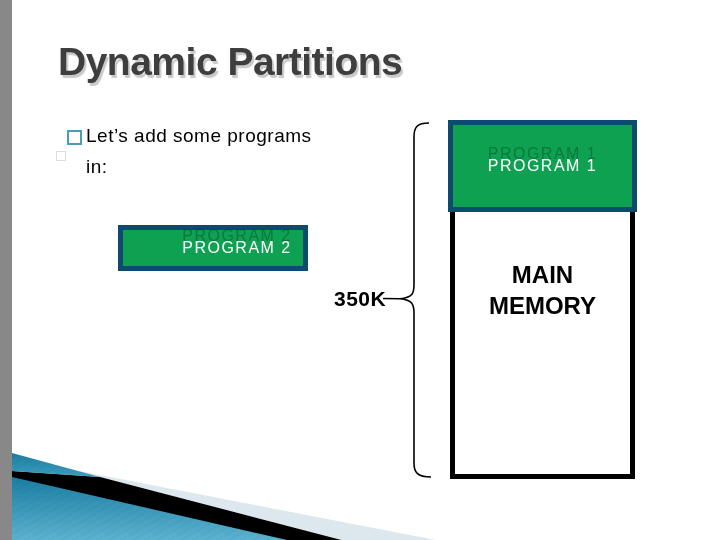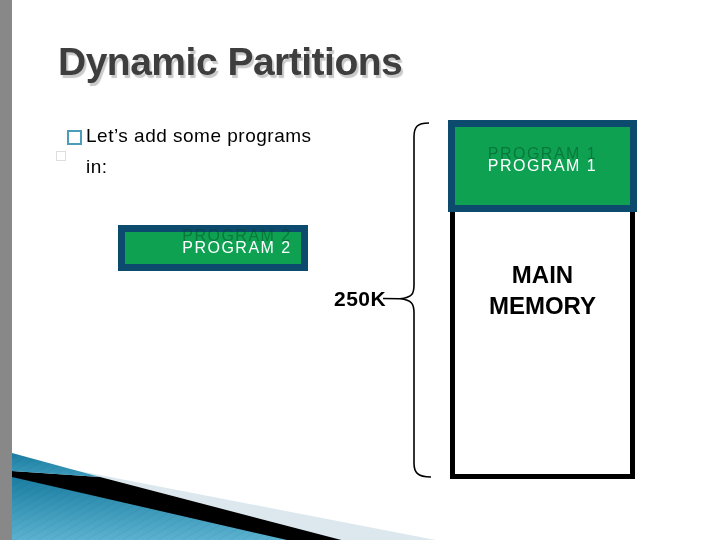--- a/index.html
+++ b/index.html
@@ -23,21 +23,21 @@
   .ghost-bullet{
     position:absolute;left:44px;top:151px;width:8px;height:8px;
     border:1.5px solid var(--ghost-bullet);opacity:.5;
   }
   .bullet-text{
     position:absolute;left:74px;top:120px;width:235px;
     font-size:19px;line-height:31px;letter-spacing:.5px;color:var(--text);
   }
   
   .green-box{
-    position:absolute;background:var(--green);border:7px solid #0c4a6e;
+    position:absolute;background:var(--green);border:5px solid #0c4a6e;
     display:flex;align-items:center;justify-content:center;
     color:#fff;font-size:16px;letter-spacing:1.5px;
     text-shadow:0 -12px 0 rgba(0,70,35,0.45);
     box-sizing:border-box;
   }
   .program1{left:436px;top:120px;width:189px;height:92px;z-index:3;}
   .program2{left:106px;top:225px;width:190px;height:46px;padding-left:48px;}
   
   .memory-box{
     position:absolute;left:438px;top:121px;width:185px;height:358px;
@@ -74,21 +74,21 @@
 
   <div class="green-box program2">
     <span>PROGRAM 2</span>
   </div>
 
   <div class="memory-label">
     <div>MAIN</div>
     <div>MEMORY</div>
   </div>
 
-  <div class="size-label">250K</div>
+  <div class="size-label">350K</div>
 
   <svg class="overlay-svg" viewBox="0 0 720 540">
     <path class="brace-path" d="M417,123 C405,123 402,127 402,137 L402,285 C402,294 400,297.5 388,298.8
          C400,300 402,304 402,313 L402,463 C402,472 405,477 419,477"></path>
     <path class="brace-path" d="M371,298.5 L388,298.8"></path>
   </svg>
 
   <svg class="overlay-svg" viewBox="0 0 720 540">
     <defs>
       <linearGradient id="tealGrad" x1="0" y1="0" x2="0" y2="1">

